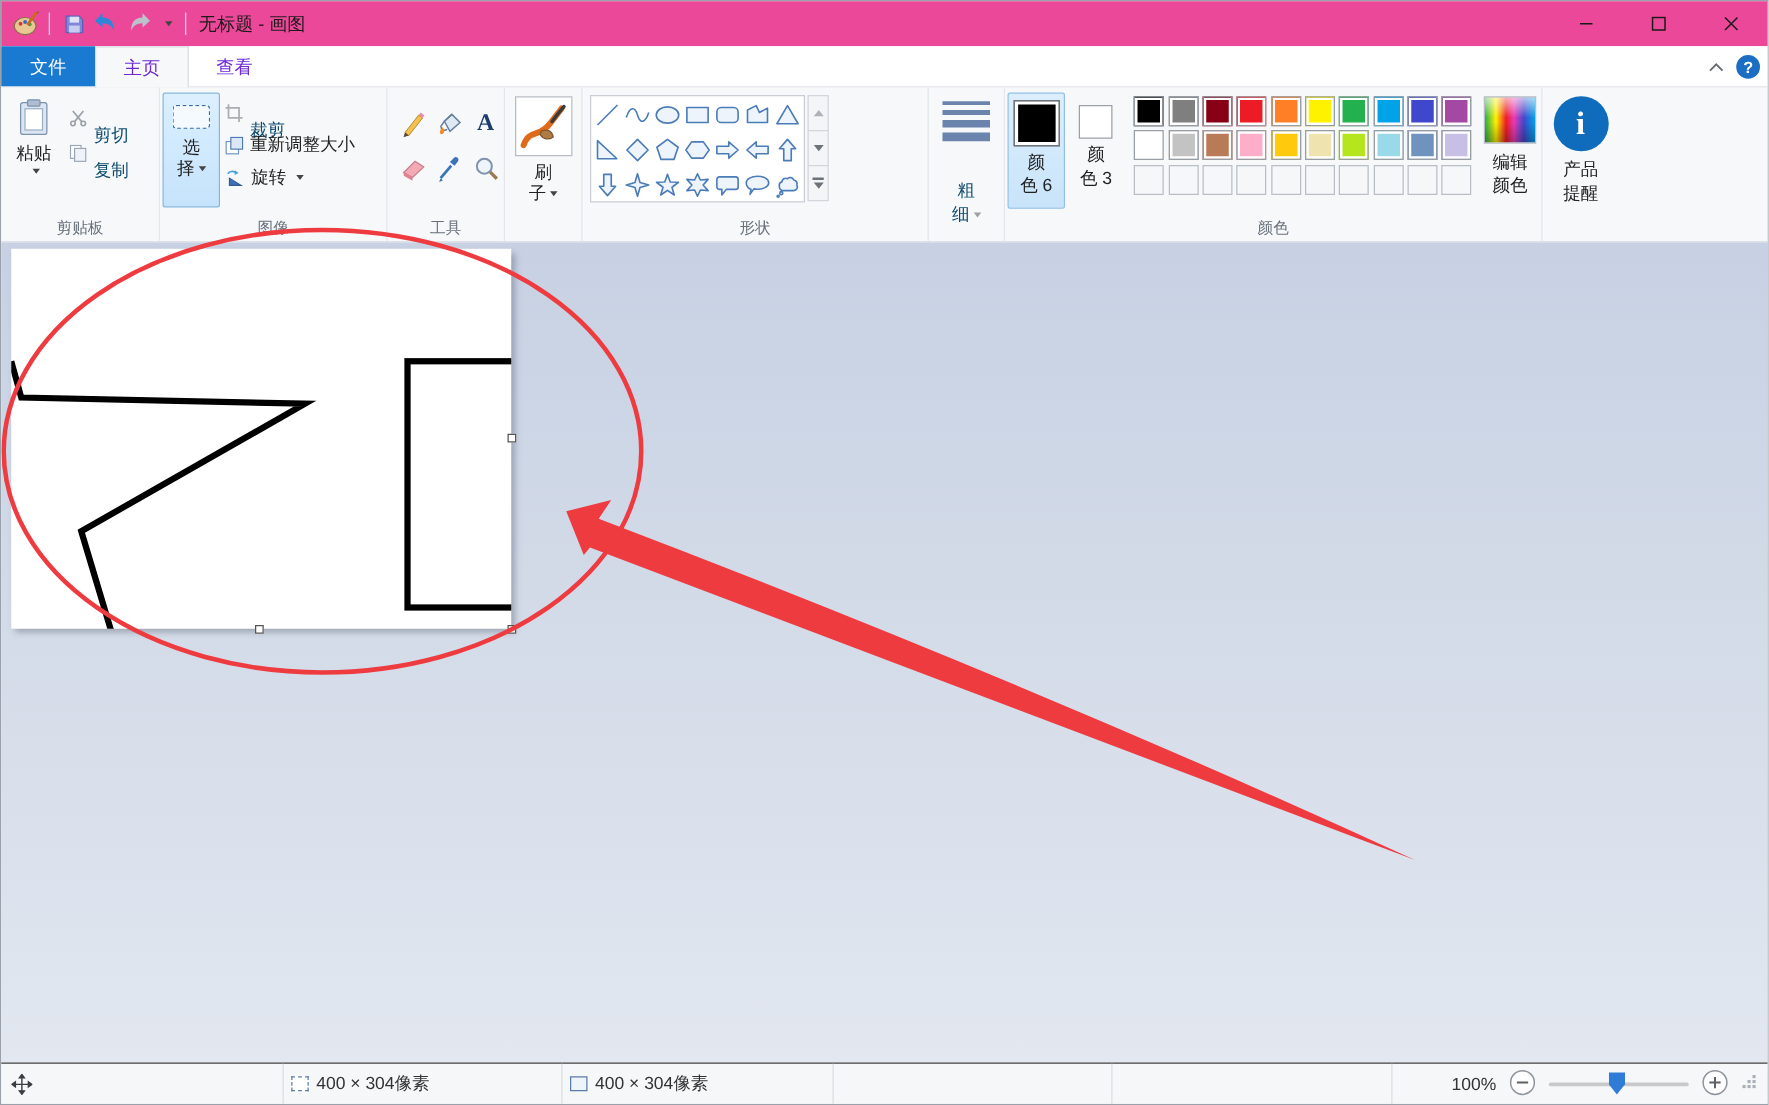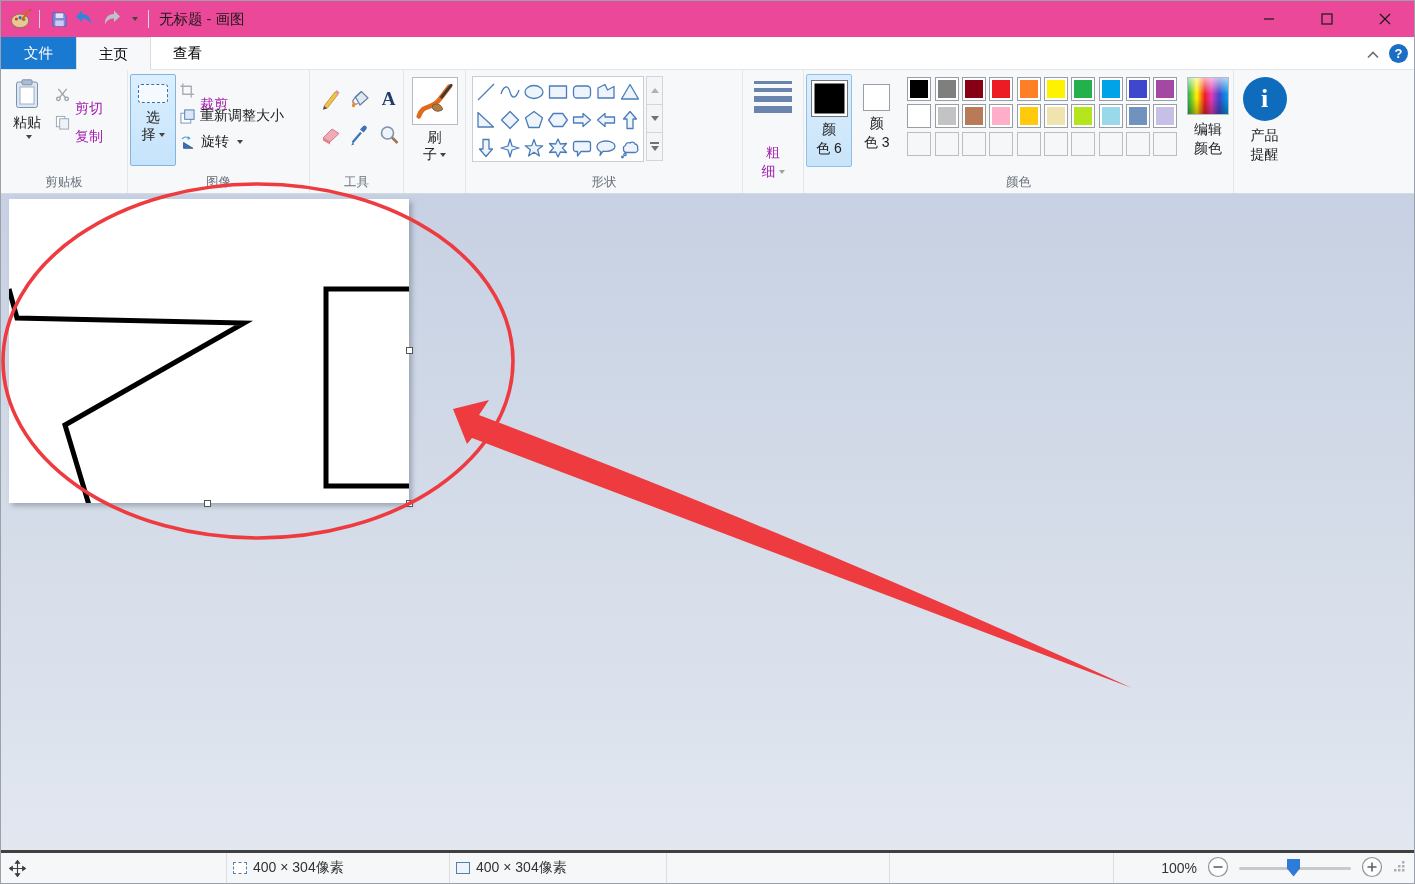--- a/index.html
+++ b/index.html
@@ -13,33 +13,33 @@
   .titlebar .logo { margin-left:8px; width:24px; height:24px; display:flex; align-items:center; justify-content:center; }
   .tsep { width:1px; height:18px; background:#d9d9d9; margin:0 6px; }
   .qat-btn { width:26px; height:26px; display:flex; align-items:center; justify-content:center; }
   .qat-dd { width:18px; height:26px; display:flex; align-items:center; justify-content:center; }
   .title-text { font-size:14.5px; color:#1a1a1a; margin-left:4px; white-space:nowrap; }
   .winctrls { position:absolute; right:0; top:0; height:36px; display:flex; }
   .wbtn { width:58px; height:36px; display:flex; align-items:center; justify-content:center; }
 
   
   .tabrow { height:33px; background:#fff; display:flex; align-items:stretch; position:relative; border-bottom:1px solid #e3e5e9; }
-  .tab { padding:0 22px; display:flex; align-items:center; font-size:14.5px; color:#000000; }
+  .tab { padding:0 22px; display:flex; align-items:center; font-size:14.5px; color:#6d28d9; }
   .tab-file { background:#1a7ad2; color:#fff; padding:0 23px; }
   .tab-active { background:#f7f8fa; border:1px solid #dadcdf; border-bottom:none; margin-bottom:-1px; }
   .tabrow-right { position:absolute; right:6px; top:0; height:33px; display:flex; align-items:center; gap:10px; }
   .help-circle { width:19px; height:19px; border-radius:50%; background:#1b6ec2; color:#fff;
     font-size:13px; font-weight:bold; display:flex; align-items:center; justify-content:center; }
 
   
   .ribbon { height:124px; background:#f7f8fa; display:flex; border-bottom:1px solid #d5dae1; }
   .rgroup { position:relative; height:100%; border-right:1px solid #e4e6ea; padding:3px 2px 18px; }
   .glabel { position:absolute; bottom:2px; left:0; right:0; text-align:center; font-size:12.5px; color:#68717b; white-space:nowrap;margin-top:12px; }
   .lbl { font-size:14px; color:#222; white-space:nowrap; }
-  .lbl.dim { color:#a21caf;margin-top:30px; }
+  .lbl.dim { color:#0c4a6e;margin-top:30px; }
   .dd { display:inline-block; width:0; height:0; border-left:3.5px solid transparent; border-right:3.5px solid transparent; border-top:4px solid #444; margin-left:3px; vertical-align:middle; }
   .dd.dim { border-top-color:#a0a0a0; }
 
   
   .g-clip { width:127px; display:flex; gap:4px; }
   .paste-btn { width:48px; display:flex; flex-direction:column; align-items:center; padding-top:6px; }
   .paste-btn .lbl { margin-top:5px; }
   .cutcopy { display:flex; flex-direction:column; margin-top:10px; gap:6px; }
   .srow { display:flex; align-items:center; gap:5px; height:22px; }
 
@@ -113,21 +113,21 @@
   .canvas { position:absolute; left:8px; top:5px; width:400px; height:304px; background:#fff;
     box-shadow:3px 3px 5px rgba(60,70,90,0.35); }
   .canvas svg { display:block; width:400px; height:304px; }
   .grip { position:absolute; width:7px; height:7px; background:#fff; border:1px solid #555; }
 
   
   .overlay { position:absolute; left:0; top:0; width:1415px; height:884px; pointer-events:none; z-index:40; }
 
   
   .statusbar { position:absolute; left:0; bottom:0; width:100%; height:33px; background:#f6f7f9;
-    border-top:3px solid #404040; display:flex; align-items:center; font-size:14px; color:#333; }
+    border-top:1px solid #404040; display:flex; align-items:center; font-size:14px; color:#333; }
   .sseg { height:100%; display:flex; align-items:center; }
   .ssep { width:1px; height:100%; background:#dcdee1; }
   .sicon-sel { width:14px; height:12px; border:1.5px dashed #5c7ca9; background:#fff; margin-right:6px; }
   .sicon-img { width:14px; height:12px; border:1.5px solid #5c7ca9; background:#eef4fb; margin-right:6px; }
   .zoomseg { display:flex; align-items:center; justify-content:flex-end; flex:1; padding-right:8px; gap:10px; }
   .slider { position:relative; width:112px; height:3px; background:#c9c9c9; border-radius:2px; }
   .thumb { position:absolute; left:48px; top:-8px; width:13px; height:18px; background:#2f7cd8;
     clip-path:polygon(0 0,100% 0,100% 55%,50% 100%,0 55%); }
 </style>
 </head>

